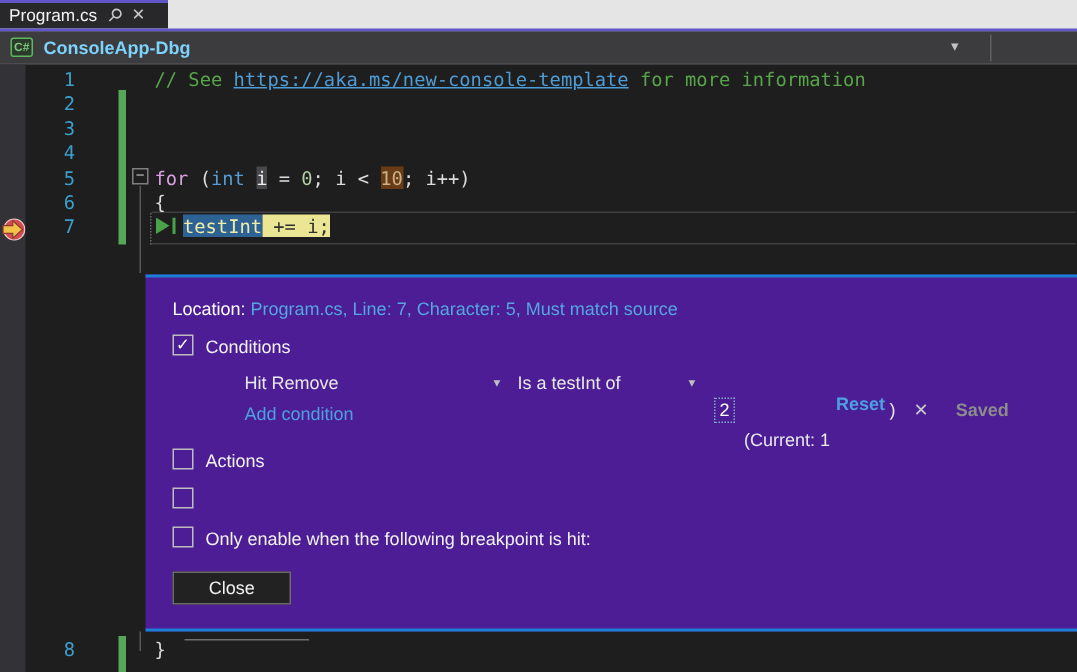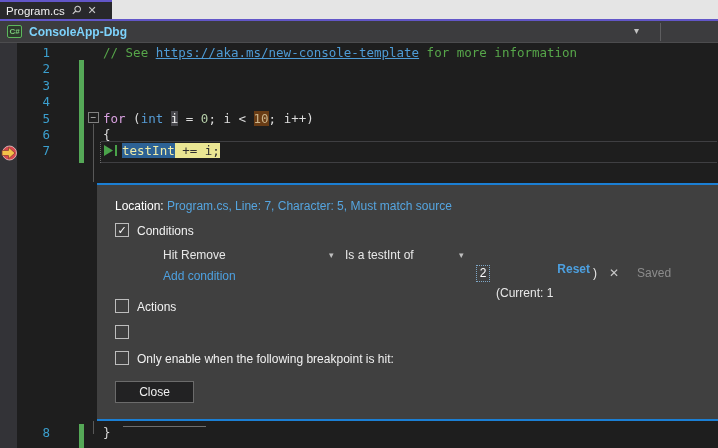--- a/index.html
+++ b/index.html
@@ -51,39 +51,39 @@
                   border:1px solid #808080; background:#1E1E1E; color:#C8C8C8; font-size:10px;
                   line-height:9px; text-align:center; cursor:default; }
   .outline-vline { position:absolute; left:93px; width:1px; background:#585858; }
   .indent-guide { position:absolute; left:100px; top:142px; height:21px; width:1px;
                   border-left:1px dotted #6A6A6A; }
 
   .bp-glyph { position:absolute; left:1px; top:145px; width:16px; height:16px; cursor:pointer; }
   .run-glyph { position:absolute; left:104px; top:145px; width:14px; height:11px; cursor:pointer; }
 
   
-  .panel { position:absolute; left:97px; top:183px; width:621px; height:238px; background:#404040;
+  .panel { position:absolute; left:97px; top:183px; width:621px; height:238px; background:#4c1d95;
            border-top:2px solid #1B7FD4; border-bottom:2px solid #1B7FD4; font-size:12px; color:#F1F1F1; }
   .p-abs { position:absolute; }
   .loc-label { color:#FFFFFF; }
   .loc-value { color:#55A5E0; }
   .chk { position:absolute; width:14px; height:14px; border:1px solid #BDBDBD; background:transparent;
          color:#FFFFFF; font-size:11px; line-height:12px; text-align:center; cursor:pointer; }
   .chk-label { position:absolute; color:#F1F1F1; }
   .dd-label { color:#E8E8E8; cursor:pointer; }
   .dd-arrow { position:absolute; color:#BFBFBF; font-size:9px; cursor:pointer; }
   .link { color:#4DA0E0; cursor:pointer; }
   .val-box { display:inline-block; min-width:14px; height:17px; border:1px dotted #7FA8C8;
              text-align:center; color:#FFFFFF; line-height:15px; cursor:text; }
   .hit-right { position:absolute; left:379px; top:61px; display:flex; align-items:center; }
   .cur-text { margin-left:6px; color:#E8E8E8;margin-top:40px; }
   .reset-link { margin-left:4px; position:relative; top:-4px;font-weight:bold; }
   .paren { margin-left:3px; color:#E8E8E8; }
   .x-btn { margin-left:12px; color:#C8C8C8; cursor:pointer; font-size:12px; }
-  .saved { margin-left:18px; color:#8C8C8C; }
+  .saved { margin-left:18px; color:#8C8C8C;font-weight:bold; }
   .close-btn { position:absolute; left:18px; top:196px; width:79px; height:22px; background:#222223;
                border:1px solid #6B6B6B; color:#F1F1F1; font-size:12px; text-align:center;
                line-height:20px; cursor:pointer; font-family:"Liberation Sans", sans-serif; }
   .resize-grip { position:absolute; left:123px; top:426px; width:83px; height:1px; background:#6E6E6E; }
 </style>
 </head>
 <body>
 
 <div class="screen">
 

